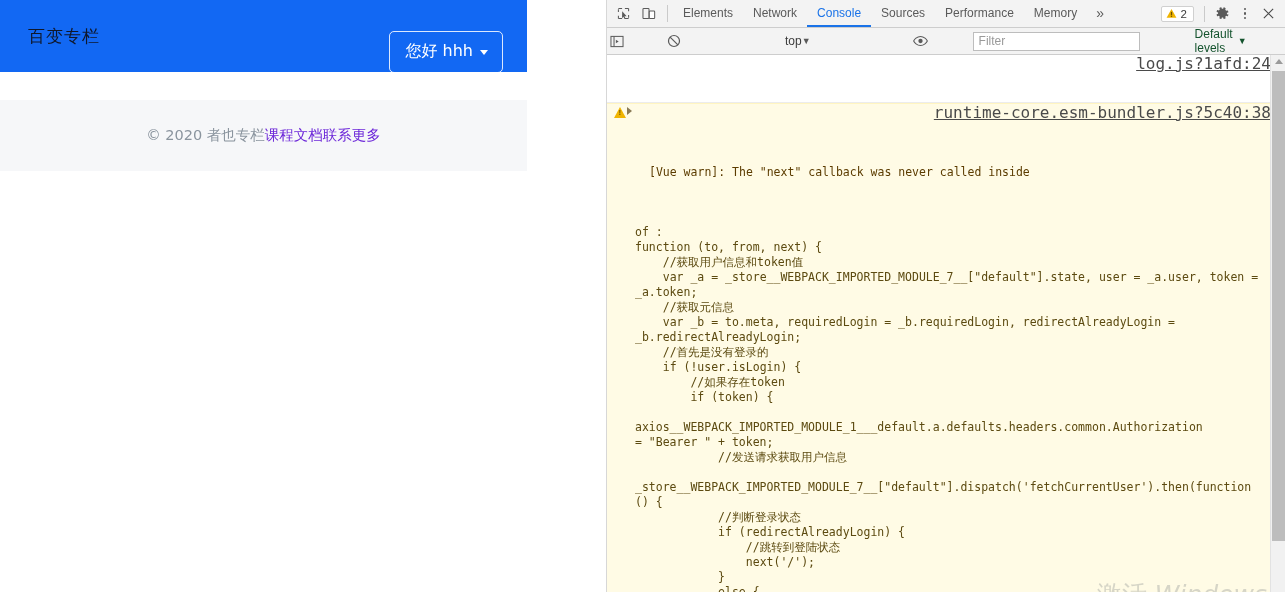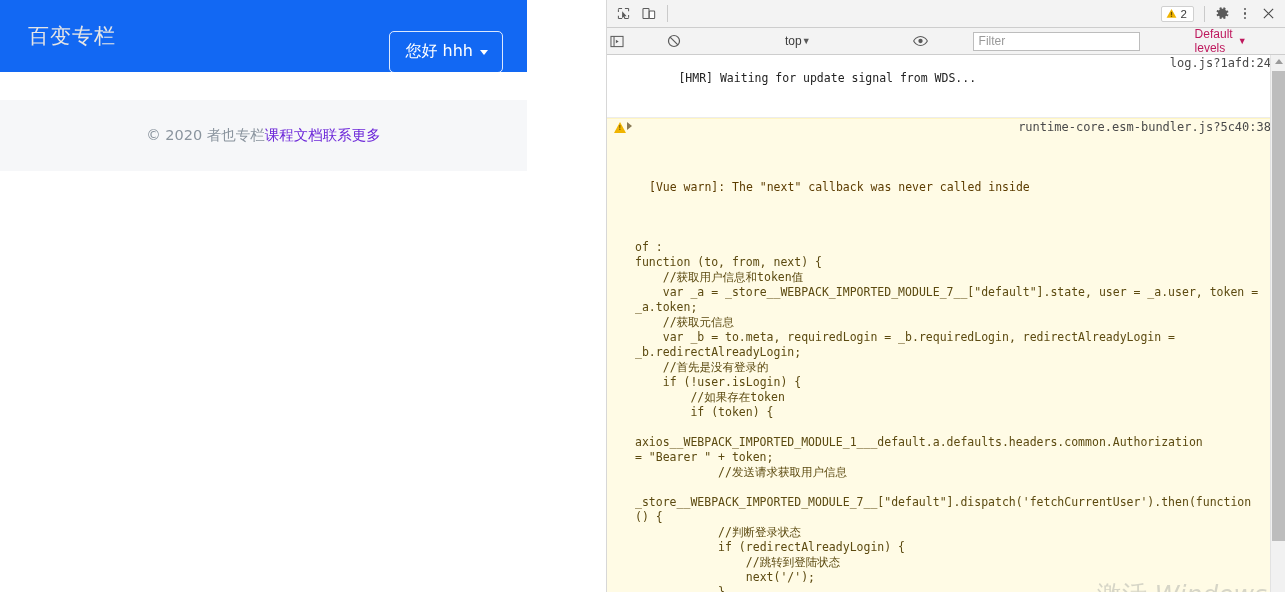--- a/index.html
+++ b/index.html
@@ -24,22 +24,22 @@
   .page-inner { width: 527px; }
   .navbar {
     height: 72px;
     background: #1268f3;
     display: flex;
     align-items: center;
     justify-content: space-between;
     padding: 0 24px 0 28px;
   }
   .brand {
-    color: #e5e5e5;
-    font-size: 21px;
+    color: #0f172a;
+    font-size: 17px;
     letter-spacing: 1px;
     white-space: nowrap;
     font-family: "DejaVu Sans", "Liberation Sans", sans-serif;
   }
   .user-btn {
     border: 1px solid rgba(255,255,255,.85);
     border-radius: 5px;
     color: #fff;
     font-size: 16px;
     padding: 9px 14px 10px 15px;
@@ -161,21 +161,21 @@
     font-size: 12px;
     color: #0c4a6e;
     padding: 0 5px;
     font-family: "Liberation Sans", sans-serif;
     outline: none;
     margin-left: 2px;
   }
   .filter-input::placeholder { color: #9a9a9a; }
   .levels {
     margin-left: 12px;
-    font-size: 12px; color: #be185d;
+    font-size: 12px; color: #14532d;
     display: flex; align-items: center; gap: 5px;
     cursor: pointer;
   }
   .levels .v { font-size: 9px; }
   .fbar-right { margin-left: auto; display:flex; align-items:center; }
 
   
   .console-body {
     flex: 1 1 auto;
     position: relative;
@@ -198,22 +198,23 @@
     background: #fffbe5;
     border-bottom: 1px solid #fff5c2;
     padding-left: 28px;
     border-top: 1px solid #fff5c2;
     color: #5c3c00;
   }
   .msg-src {
     position: absolute;
     right: 14px; top: 1px;
     color: #4a4a4a;
-    cursor: pointer;
-    font-size: 12px;
+    text-decoration: underline;
+    cursor: pointer;
+    font-size: 16px;
     font-family: "DejaVu Sans Mono", "Liberation Mono", monospace;
   }
   .warn-tri {
     position: absolute;
     left: 7px; top: 3px;
     width: 0; height: 0;
     border-left: 6px solid transparent;
     border-right: 6px solid transparent;
     border-bottom: 11px solid #f0b400;
   }
@@ -312,20 +313,29 @@
           <path d="M5.6 4.6 L10.4 9.9 L8.0 10.0 L9.2 12.3 L8.1 12.8 L6.9 10.5 L5.4 12.0 Z" fill="#5a5a5a"></path>
         </svg>
       </div>
       <div class="icon-btn">
         <svg width="14" height="13" viewBox="0 0 15 14">
           <rect x="1" y="1.5" width="6.5" height="11" rx="0.8" stroke="#5a5a5a" stroke-width="1.1" fill="none"></rect>
           <rect x="7.8" y="4.2" width="5.8" height="8.3" rx="0.8" stroke="#5a5a5a" stroke-width="1.1" fill="#fff"></rect>
         </svg>
       </div>
       <div class="vsep"></div>
+      <div class="tabs">
+        <div class="tab">Elements</div>
+        <div class="tab">Network</div>
+        <div class="tab active">Console</div>
+        <div class="tab">Sources</div>
+        <div class="tab">Performance</div>
+        <div class="tab">Memory</div>
+        <div class="tab more">»</div>
+      </div>
       <div class="tabbar-right">
         <div class="warn-badge">
           <span style="position:relative;display:inline-block;width:11px;height:11px;">
             <svg width="11" height="11" viewBox="0 0 12 12">
               <path d="M6 1 L11.4 10.6 L0.6 10.6 Z" fill="#f0b400"></path>
               <rect x="5.3" y="4.2" width="1.4" height="3.6" fill="#6b5000"></rect>
               <rect x="5.3" y="8.4" width="1.4" height="1.3" fill="#6b5000"></rect>
             </svg>
           </span>
           <span>2</span>
@@ -388,21 +398,20 @@
             <path fill="#5a5a5a" d="M8 5.1a2.9 2.9 0 1 0 0 5.8 2.9 2.9 0 0 0 0-5.8zm0 4.3a1.4 1.4 0 1 1 0-2.8 1.4 1.4 0 0 1 0 2.8z"></path>
             <path fill="#5a5a5a" d="M14 9.1l-1.3-.4a4.9 4.9 0 0 0 0-1.4l1.3-.4a.5.5 0 0 0 .3-.6l-.5-1.3a.5.5 0 0 0-.6-.3l-1.3.4a5 5 0 0 0-1-1l.4-1.3a.5.5 0 0 0-.3-.6L9.7 1.3a.5.5 0 0 0-.6.3l-.4 1.3a4.9 4.9 0 0 0-1.4 0l-.4-1.3a.5.5 0 0 0-.6-.3L5 1.8a.5.5 0 0 0-.3.6l.4 1.3a5 5 0 0 0-1 1l-1.3-.4a.5.5 0 0 0-.6.3l-.5 1.3a.5.5 0 0 0 .3.6l1.3.4a4.9 4.9 0 0 0 0 1.4l-1.3.4a.5.5 0 0 0-.3.6l.5 1.3a.5.5 0 0 0 .6.3l1.3-.4a5 5 0 0 0 1 1l-.4 1.3a.5.5 0 0 0 .3.6l1.3.5a.5.5 0 0 0 .6-.3l.4-1.3a4.9 4.9 0 0 0 1.4 0l.4 1.3a.5.5 0 0 0 .6.3l1.3-.5a.5.5 0 0 0 .3-.6l-.4-1.3a5 5 0 0 0 1-1l1.3.4a.5.5 0 0 0 .6-.3l.5-1.3a.5.5 0 0 0-.3-.6z"></path>
           </svg>
         </div>
       </div>
     </div>
 
     <div class="console-body">
 
       <div class="msg msg-info">
-        <span>[HMR] Waiting for update signal from WDS...</span>
         <span class="msg-src">log.js?1afd:24</span>
       </div>
 
       <div class="msg msg-warn">
         <span class="warn-tri"></span>
         <span class="disclose"></span>
         <span class="warn-head">[Vue warn]: The "next" callback was never called inside</span>
         <span class="msg-src">runtime-core.esm-bundler.js?5c40:38</span>
         <span class="code-block">of :
 function (to, from, next) {

